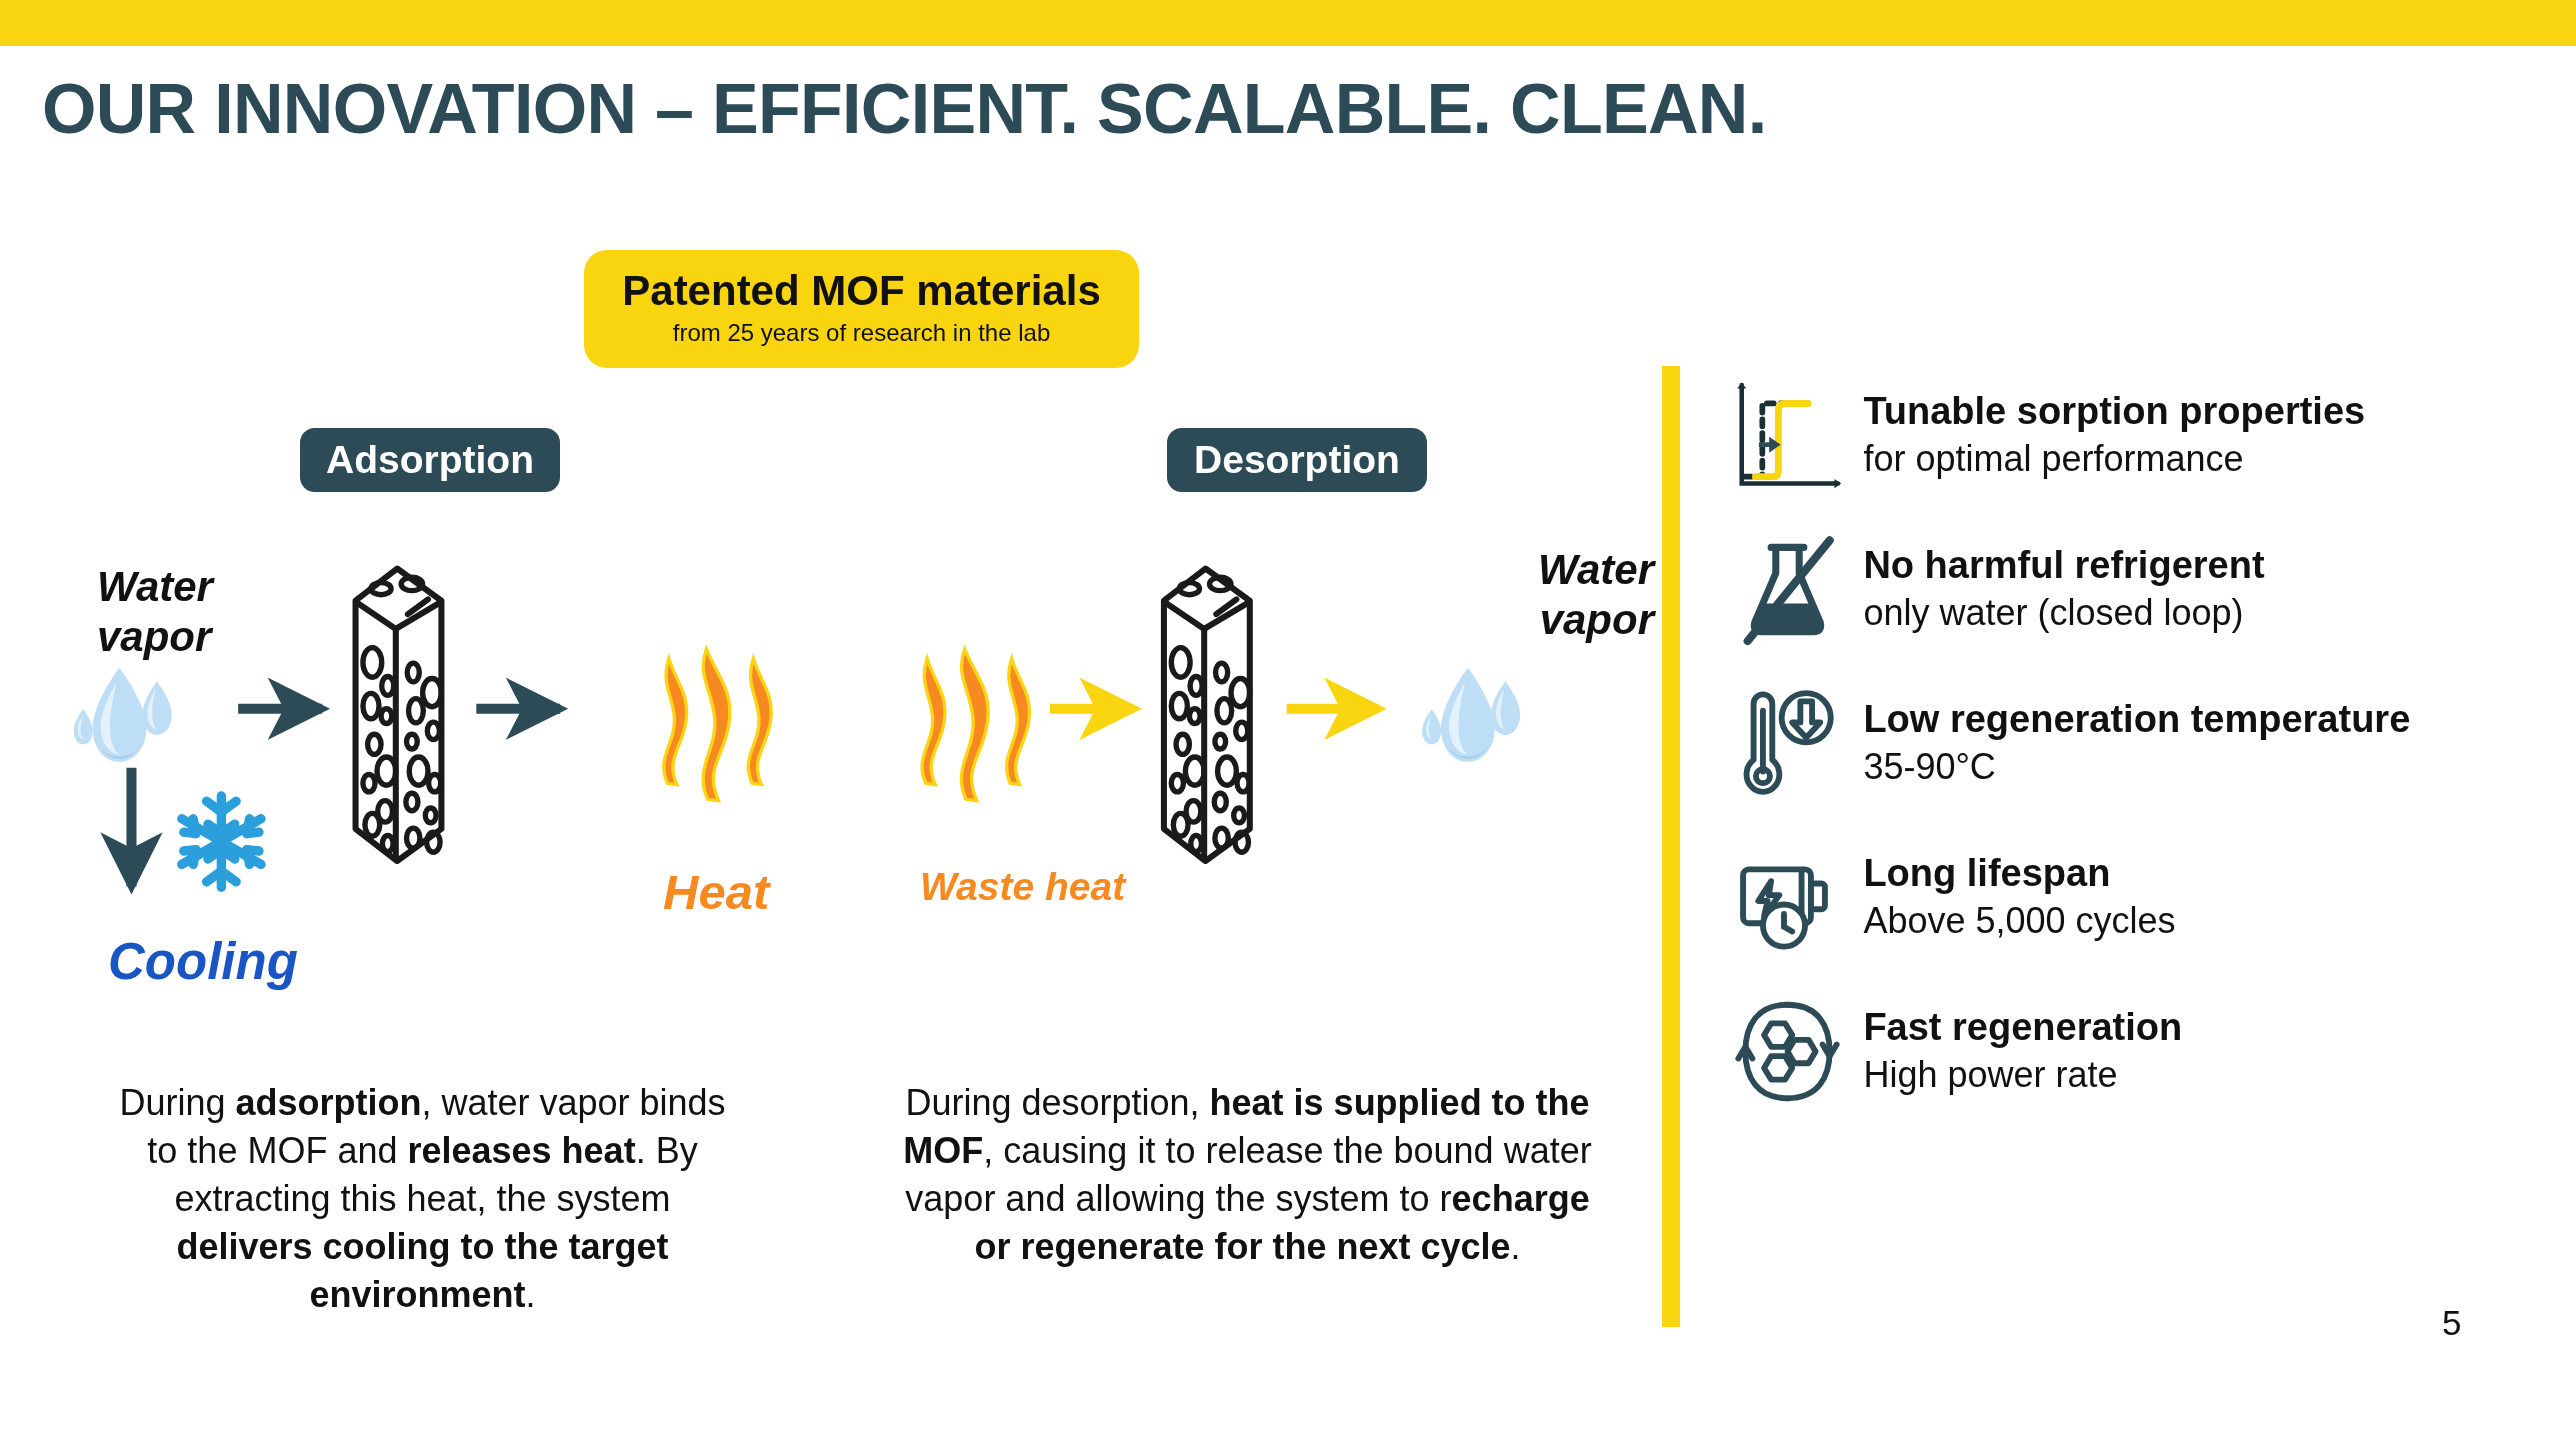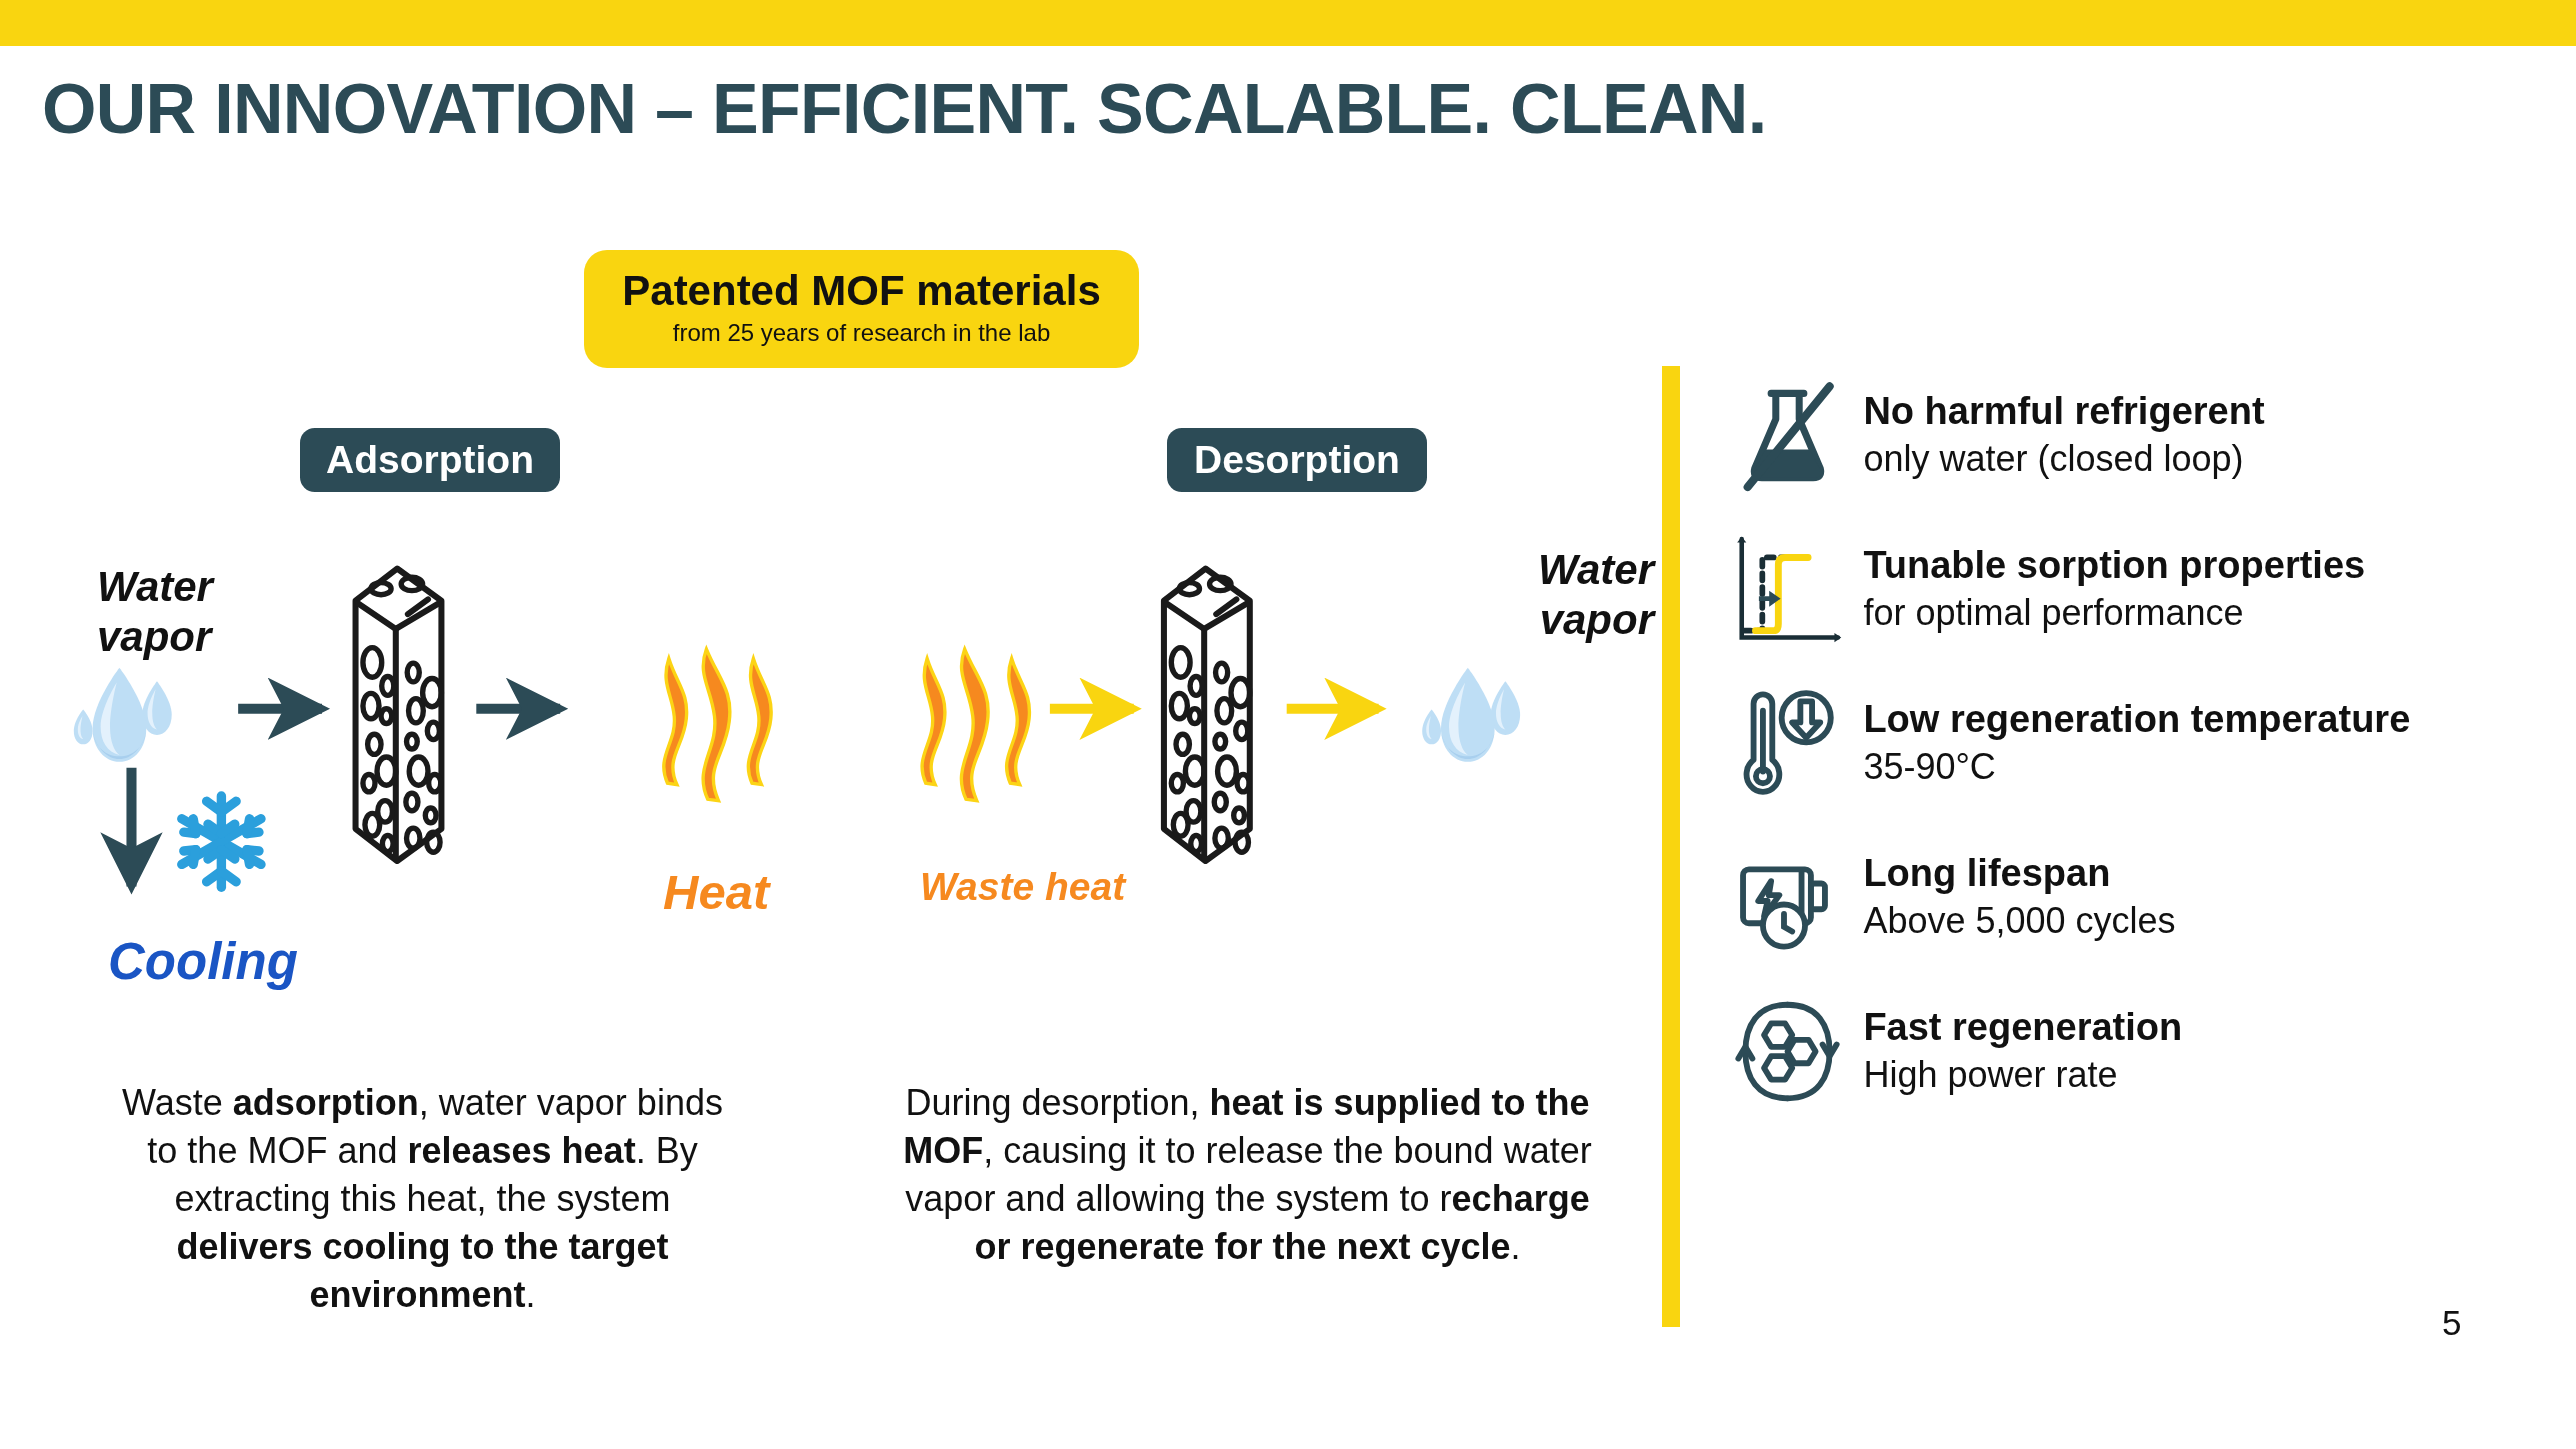--- a/index.html
+++ b/index.html
@@ -208,58 +208,58 @@
   <line x1="1565" y1="457" x2="1690" y2="457" stroke="#F9D510" stroke-width="15" marker-end="url(#arrowYellow)"></line>
   <g>
     <use href="#mof-block" x="1725" y="238"></use>
   </g>
   <line x1="1918" y1="457" x2="2055" y2="457" stroke="#F9D510" stroke-width="15" marker-end="url(#arrowYellow)"></line>
   <g>
     <use href="#droplets" x="2100" y="430"></use>
   </g>
 </svg>
 
-<div class="para" id="para-left"><span>Waste </span><b>adsorption</b><span>, water vapor binds to the MOF and </span><b>releases heat</b><span>. By extracting this heat, the system </span><b>delivers cooling to the target environment</b><span>.</span></div>
+<div class="para" id="para-left"><span>During </span><b>adsorption</b><span>, water vapor binds to the MOF and </span><b>releases heat</b><span>. By extracting this heat, the system </span><b>delivers cooling to the target environment</b><span>.</span></div>
 <div class="para" id="para-right"><span>During desorption, </span><b>heat is supplied to the MOF</b><span>, causing it to release the bound water vapor and allowing the system to r</span><b>echarge or regenerate for the next cycle</b><span>.</span></div>
 
 <div id="divider"></div>
 
 <div id="features">
+
+  <div class="feature">
+    <div class="ficon">
+      <svg width="119" height="117" viewBox="0 0 104 100">
+        <path d="M 12 6 L 12 92 L 96 92" fill="none" stroke="#1A2E36" stroke-width="4" stroke-linecap="round"></path>
+        <path d="M 8 3 L 12 -2 L 16 3 Z" fill="#1A2E36" transform="translate(0,6)"></path>
+        <path d="M 93 88 L 99 92 L 93 96 Z" fill="#1A2E36"></path>
+
+        <path d="M 14 86 L 30 86 L 30 22 L 56 22" fill="none" stroke="#1A2E36" stroke-width="5" stroke-dasharray="6 6" stroke-linecap="round"></path>
+
+        <path d="M 24 86 L 40 86 Q 44 86 44 80 L 44 28 Q 44 22 50 22 L 70 22" fill="none" stroke="#F9D510" stroke-width="6" stroke-linecap="round"></path>
+
+        <path d="M 27 56 L 36 56 L 36 51 L 46 58 L 36 65 L 36 60 L 27 60 Z" fill="#2C4B56"></path>
+      </svg>
+    </div>
+    <div class="ftext">
+      <div class="fhead">Tunable sorption properties</div>
+      <div class="fsub">for optimal performance</div>
+    </div>
+  </div>
 
   <div class="feature">
     <div class="ficon">
       <svg width="117" height="117" viewBox="0 0 100 100">
         <path d="M 36 14 L 64 14 M 40 14 L 40 36 L 22 78 Q 20 86 28 86 L 72 86 Q 80 86 78 78 L 60 36 L 60 14" fill="none" stroke="#2C4B56" stroke-width="6" stroke-linejoin="round" stroke-linecap="round"></path>
         <path d="M 31 62 L 69 62 L 78 79 Q 80 86 72 86 L 28 86 Q 20 86 22 79 Z" fill="#2C4B56"></path>
         <line x1="16" y1="94" x2="86" y2="8" stroke="#2C4B56" stroke-width="7" stroke-linecap="round"></line>
       </svg>
     </div>
     <div class="ftext">
       <div class="fhead">No harmful refrigerent</div>
       <div class="fsub">only water (closed loop)</div>
-    </div>
-  </div>
-
-  <div class="feature">
-    <div class="ficon">
-      <svg width="119" height="117" viewBox="0 0 104 100">
-        <path d="M 12 6 L 12 92 L 96 92" fill="none" stroke="#1A2E36" stroke-width="4" stroke-linecap="round"></path>
-        <path d="M 8 3 L 12 -2 L 16 3 Z" fill="#1A2E36" transform="translate(0,6)"></path>
-        <path d="M 93 88 L 99 92 L 93 96 Z" fill="#1A2E36"></path>
-
-        <path d="M 14 86 L 30 86 L 30 22 L 56 22" fill="none" stroke="#1A2E36" stroke-width="5" stroke-dasharray="6 6" stroke-linecap="round"></path>
-
-        <path d="M 24 86 L 40 86 Q 44 86 44 80 L 44 28 Q 44 22 50 22 L 70 22" fill="none" stroke="#F9D510" stroke-width="6" stroke-linecap="round"></path>
-
-        <path d="M 27 56 L 36 56 L 36 51 L 46 58 L 36 65 L 36 60 L 27 60 Z" fill="#2C4B56"></path>
-      </svg>
-    </div>
-    <div class="ftext">
-      <div class="fhead">Tunable sorption properties</div>
-      <div class="fsub">for optimal performance</div>
     </div>
   </div>
 
   <div class="feature">
     <div class="ficon">
       <svg width="117" height="117" viewBox="0 0 100 100">
         <path d="M 21 16 a 8 8 0 0 1 16 0 L 37 64 a 14 15 0 1 1 -16 0 Z" fill="none" stroke="#2C4B56" stroke-width="5" stroke-linejoin="round"></path>
         <path d="M 29 22 L 29 74" fill="none" stroke="#2C4B56" stroke-width="5" stroke-linecap="round"></path>
         <circle cx="29" cy="78" r="6" fill="none" stroke="#2C4B56" stroke-width="5"></circle>
         <circle cx="66" cy="28" r="21" fill="none" stroke="#2C4B56" stroke-width="5"></circle>

